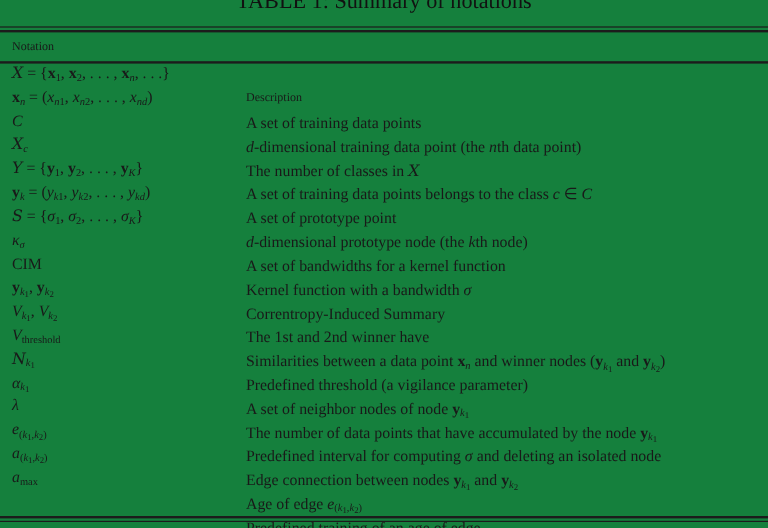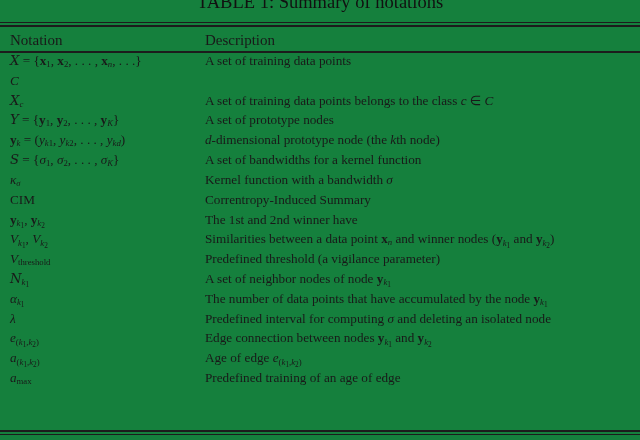--- a/index.html
+++ b/index.html
@@ -14,24 +14,24 @@
     white-space: nowrap;
   }
   .rule { position: absolute; left: 0; width: 640px; }
   .rule-line { height: 1.4px; background: #1c1c1c; }
   .dbl .rule-line { margin-bottom: 2.1px; }
   .rule-top { top: 22px; }
   .rule-header { top: 51.2px; }
   .rule-bottom { top: 430.2px; }
   .header-row {
     position: absolute; top: 29px; left: 0; width: 608px; height: 22px;
-    font-size: 15px; line-height: 22px;
+    font-size: 10px; line-height: 22px;
   }
   .col1 { position: absolute; left: 10px; white-space: nowrap; }
-  .col2 { position: absolute; left: 205px; white-space: nowrap; }
+  .col2 { position: absolute; left: 205px; white-space: nowrap; margin-top: 42px; }
   .tbody { position: absolute; top: 51px; left: 0; width: 624px; border-radius: 20px; }
   .trow { position: relative; height: 19.82px; font-size: 13.2px; line-height: 19.82px; }
   b { font-weight: bold; }
   i { font-style: italic; }
   .cal { font-style: italic; font-family: "DejaVu Serif", serif; }
   sub { font-size: 0.66em; line-height: 0; vertical-align: -0.28em; }
   sub sub { font-size: 0.84em; vertical-align: -0.22em; }
 </style>
 </head>
 <body>
@@ -53,33 +53,38 @@
   <div class="rule rule-header">
     <div class="rule-line"></div>
   </div>
 
   <div class="tbody">
   <div class="trow">
     <div class="col1 cell"><span class="cal">X</span> = {<b>x</b><sub>1</sub>, <b>x</b><sub>2</sub>, . . . , <b>x</b><sub><i>n</i></sub>, . . .}</div>
     <div class="col2 cell">A set of training data points</div>
   </div>
 
+  <div class="trow">
+    <div class="col1 cell"><b>x</b><sub><i>n</i></sub> = (<i>x</i><sub><i>n</i>1</sub>, <i>x</i><sub><i>n</i>2</sub>, . . . , <i>x</i><sub><i>nd</i></sub>)</div>
+    <div class="col2 cell"><i>d</i>-dimensional training data point (the <i>n</i>th data point)</div>
+  </div>
 
   <div class="trow">
     <div class="col1 cell"><i>C</i></div>
+    <div class="col2 cell">The number of classes in <span class="cal">X</span></div>
   </div>
 
   <div class="trow">
     <div class="col1 cell"><span class="cal">X</span><sub><i>c</i></sub></div>
     <div class="col2 cell">A set of training data points belongs to the class <i>c</i> ∈ <i>C</i></div>
   </div>
 
   <div class="trow">
     <div class="col1 cell"><span class="cal">Y</span> = {<b>y</b><sub>1</sub>, <b>y</b><sub>2</sub>, . . . , <b>y</b><sub><i>K</i></sub>}</div>
-    <div class="col2 cell">A set of prototype nodes</div>
+    <div class="col2 cell">A set of prototype point</div>
   </div>
 
   <div class="trow">
     <div class="col1 cell"><b>y</b><sub><i>k</i></sub> = (<i>y</i><sub><i>k</i>1</sub>, <i>y</i><sub><i>k</i>2</sub>, . . . , <i>y</i><sub><i>kd</i></sub>)</div>
     <div class="col2 cell"><i>d</i>-dimensional prototype node (the <i>k</i>th node)</div>
   </div>
 
   <div class="trow">
     <div class="col1 cell"><span class="cal">S</span> = {<i>σ</i><sub>1</sub>, <i>σ</i><sub>2</sub>, . . . , <i>σ</i><sub><i>K</i></sub>}</div>
     <div class="col2 cell">A set of bandwidths for a kernel function</div>

